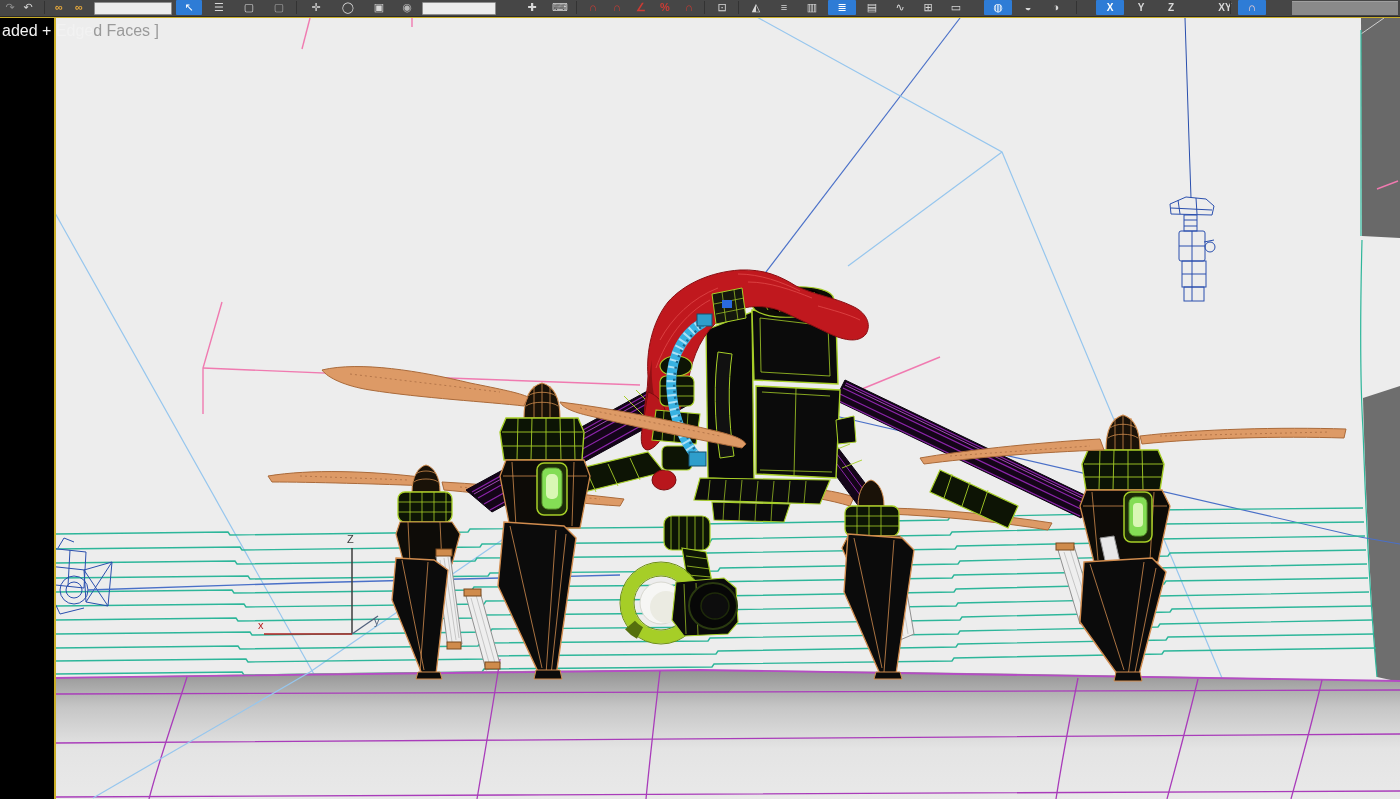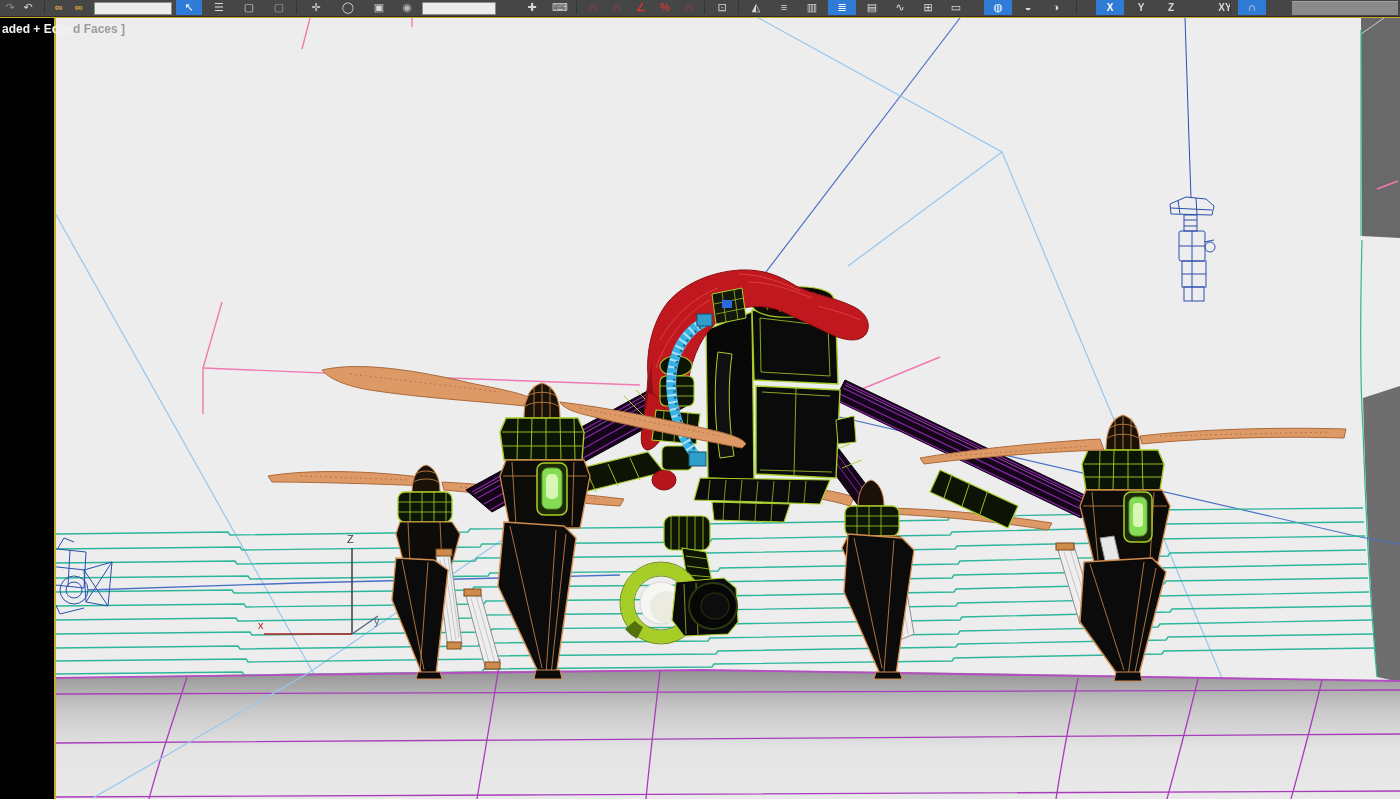--- a/index.html
+++ b/index.html
@@ -14,21 +14,21 @@
   .tb.orange{color:#e8a93c;font-weight:bold;}
   .tb.red{color:#cc3b33;font-weight:bold;}
   .tb.combo{background:#ececec;border:1px solid #8d8d8d;border-radius:1px;height:11px;top:2px;}
   .tb.panel{background:#8a8a8a;border-top:1px solid #9f9f9f;height:13px;top:1px;}
   .sep{position:absolute;top:1px;width:1px;height:13px;background:#333;}
   .tb.axisbtn{font-weight:bold;font-size:10px;}
   
   #side-panel{position:absolute;left:0;top:16px;width:54px;height:783px;background:#000;z-index:20;}
   #vp-border-top{position:absolute;left:0;top:16px;width:1400px;height:2px;background:#c9ad28;z-index:25;}
   #vp-border-left{position:absolute;left:54px;top:16px;width:2px;height:783px;background:#c9ad28;z-index:25;}
-  #vp-label{position:absolute;left:2px;top:22px;z-index:26;font-size:12px;font-weight:bold;white-space:pre;}
+  #vp-label{position:absolute;left:2px;top:22px;z-index:26;font-size:16px;font-weight:normal;white-space:pre;}
   #vp-label .lf{color:#f2f2f2;}
   #vp-label .rf{color:#9a9a9a;}
   #scene-svg{position:absolute;left:0;top:0;z-index:5;}
 </style>
 </head>
 <body>
 
 <div id="stage">
 
   <div id="toolbar">

